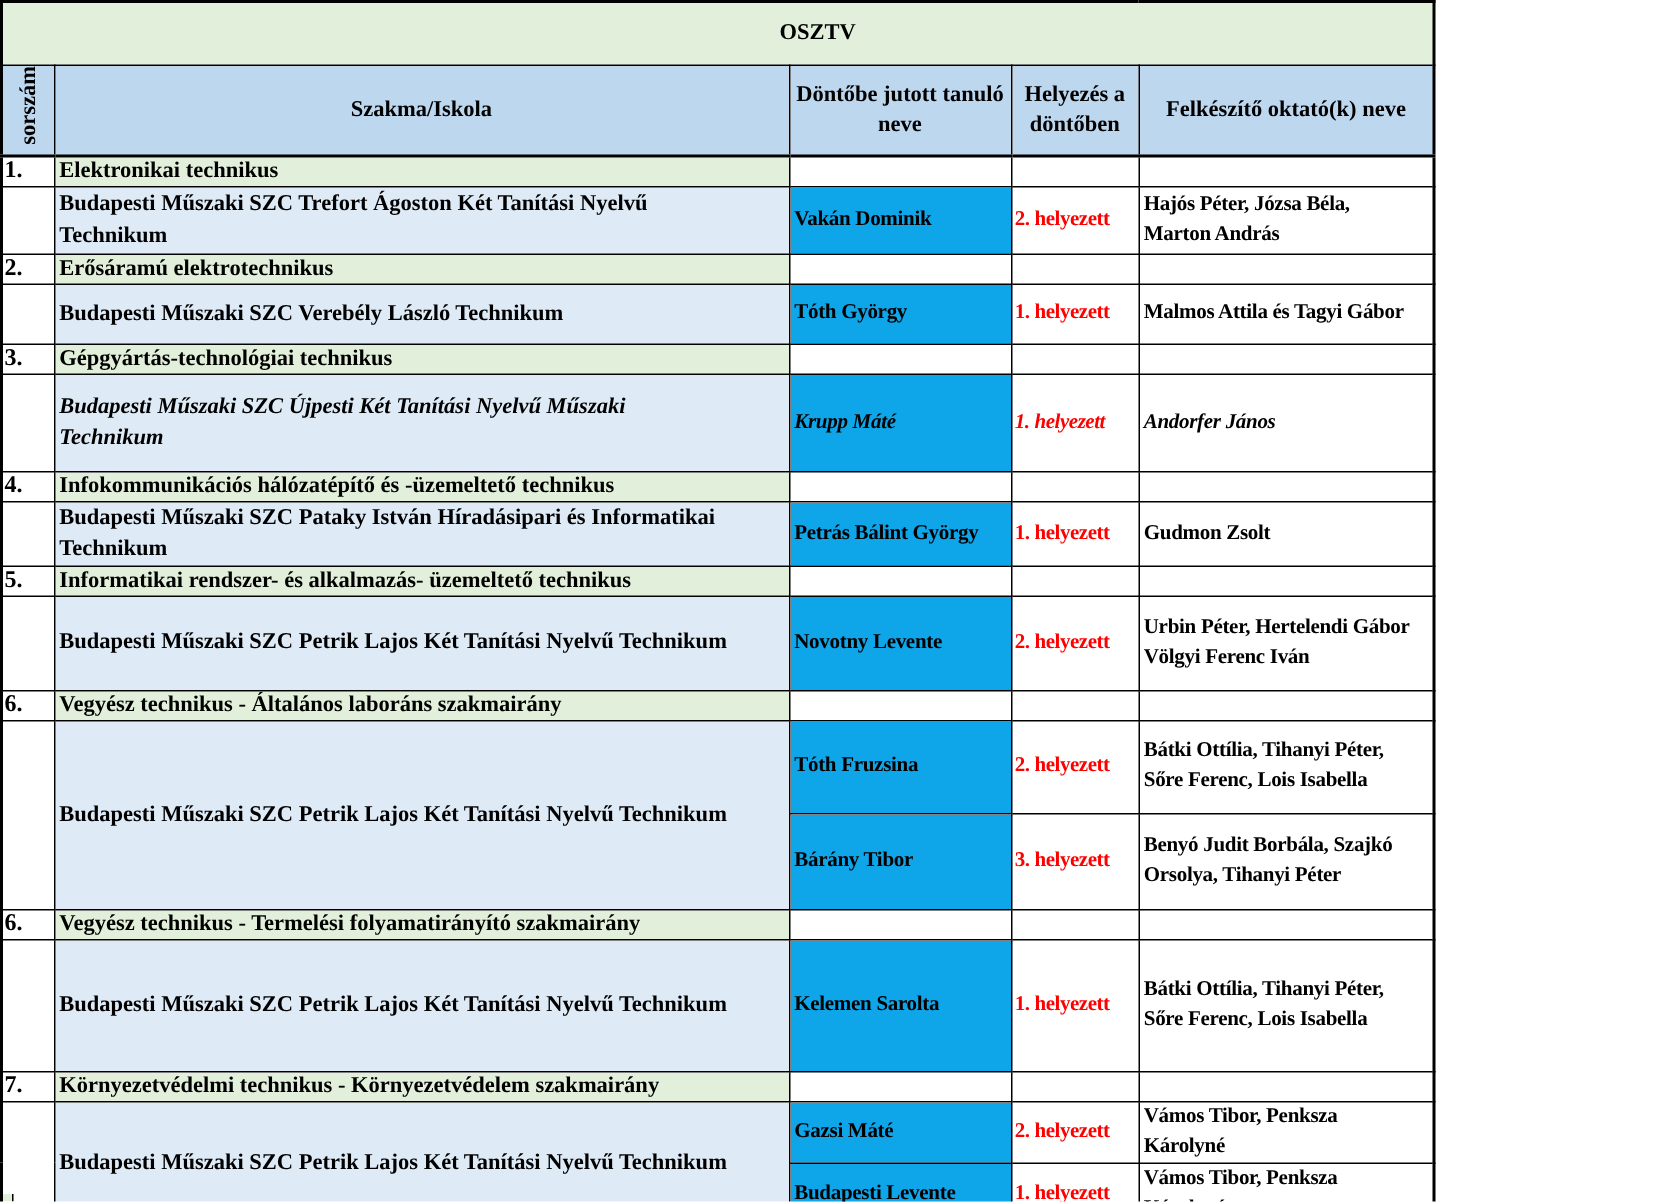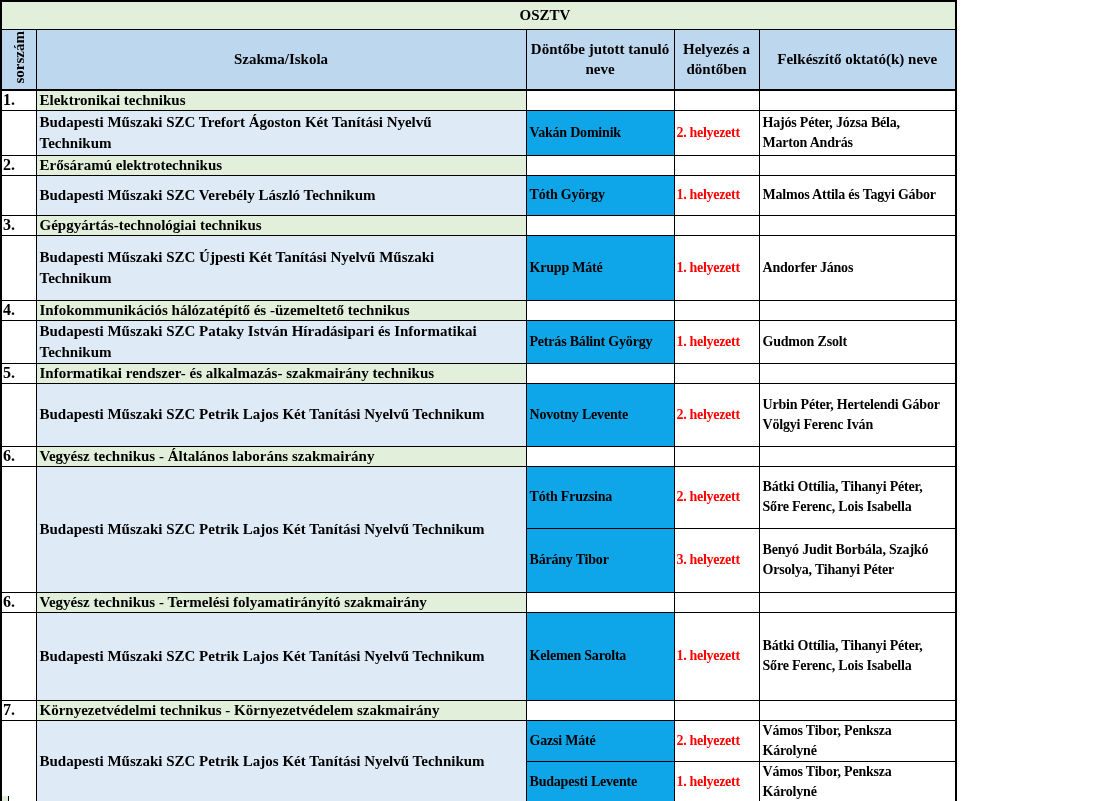--- a/index.html
+++ b/index.html
@@ -18,21 +18,21 @@
   table.osztv{
     position:absolute;left:0;top:0;
     width:955px;border-collapse:collapse;table-layout:fixed;
     border:2px solid var(--grid);
   }
   td,th{
     border:1px solid var(--grid);
     padding:0 3px;
     overflow:hidden;
   }
-  tr.title-row{height:28px;}
+  tr.title-row{height:42px;}
   td.title-cell{
     background:var(--green);
     text-align:center;
     padding-left:136px;           
     font-size:15px;
     vertical-align:middle;
   }
   tr.header-row{height:61px;}
   tr.header-row th{
     background:var(--header-bg);
@@ -158,21 +158,21 @@
         <td class="placement-cell">1. helyezett</td>
         <td class="teachers-cell">Malmos Attila és Tagyi Gábor</td>
       </tr>
       <tr style="height: 20px;">
         <td class="num-cell">3.</td>
         <td class="profession-cell">Gépgyártás-technológiai technikus</td>
         <td class="blank-cell"></td>
         <td class="blank-cell"></td>
         <td class="blank-cell"></td>
       </tr>
-      <tr style="height: 65px;">
+      <tr style="height: 65px; font-style: italic;">
         <td class="num-cell"></td>
         <td class="school-cell">Budapesti Műszaki SZC Újpesti Két Tanítási Nyelvű Műszaki
 Technikum</td>
         <td class="student-cell">Krupp Máté</td>
         <td class="placement-cell">1. helyezett</td>
         <td class="teachers-cell">Andorfer János</td>
       </tr>
       <tr style="height: 20px;">
         <td class="num-cell">4.</td>
         <td class="profession-cell">Infokommunikációs hálózatépítő és -üzemeltető technikus</td>
@@ -183,21 +183,21 @@
       <tr style="height: 42px;">
         <td class="num-cell"></td>
         <td class="school-cell">Budapesti Műszaki SZC Pataky István Híradásipari és Informatikai
 Technikum</td>
         <td class="student-cell">Petrás Bálint György</td>
         <td class="placement-cell">1. helyezett</td>
         <td class="teachers-cell">Gudmon Zsolt</td>
       </tr>
       <tr style="height: 20px;">
         <td class="num-cell">5.</td>
-        <td class="profession-cell">Informatikai rendszer- és alkalmazás- szakmairány technikus</td>
+        <td class="profession-cell">Informatikai rendszer- és alkalmazás- üzemeltető technikus</td>
         <td class="blank-cell"></td>
         <td class="blank-cell"></td>
         <td class="blank-cell"></td>
       </tr>
       <tr style="height: 63px;">
         <td class="num-cell"></td>
         <td class="school-cell">Budapesti Műszaki SZC Petrik Lajos Két Tanítási Nyelvű Technikum</td>
         <td class="student-cell">Novotny Levente</td>
         <td class="placement-cell">2. helyezett</td>
         <td class="teachers-cell">Urbin Péter, Hertelendi Gábor

